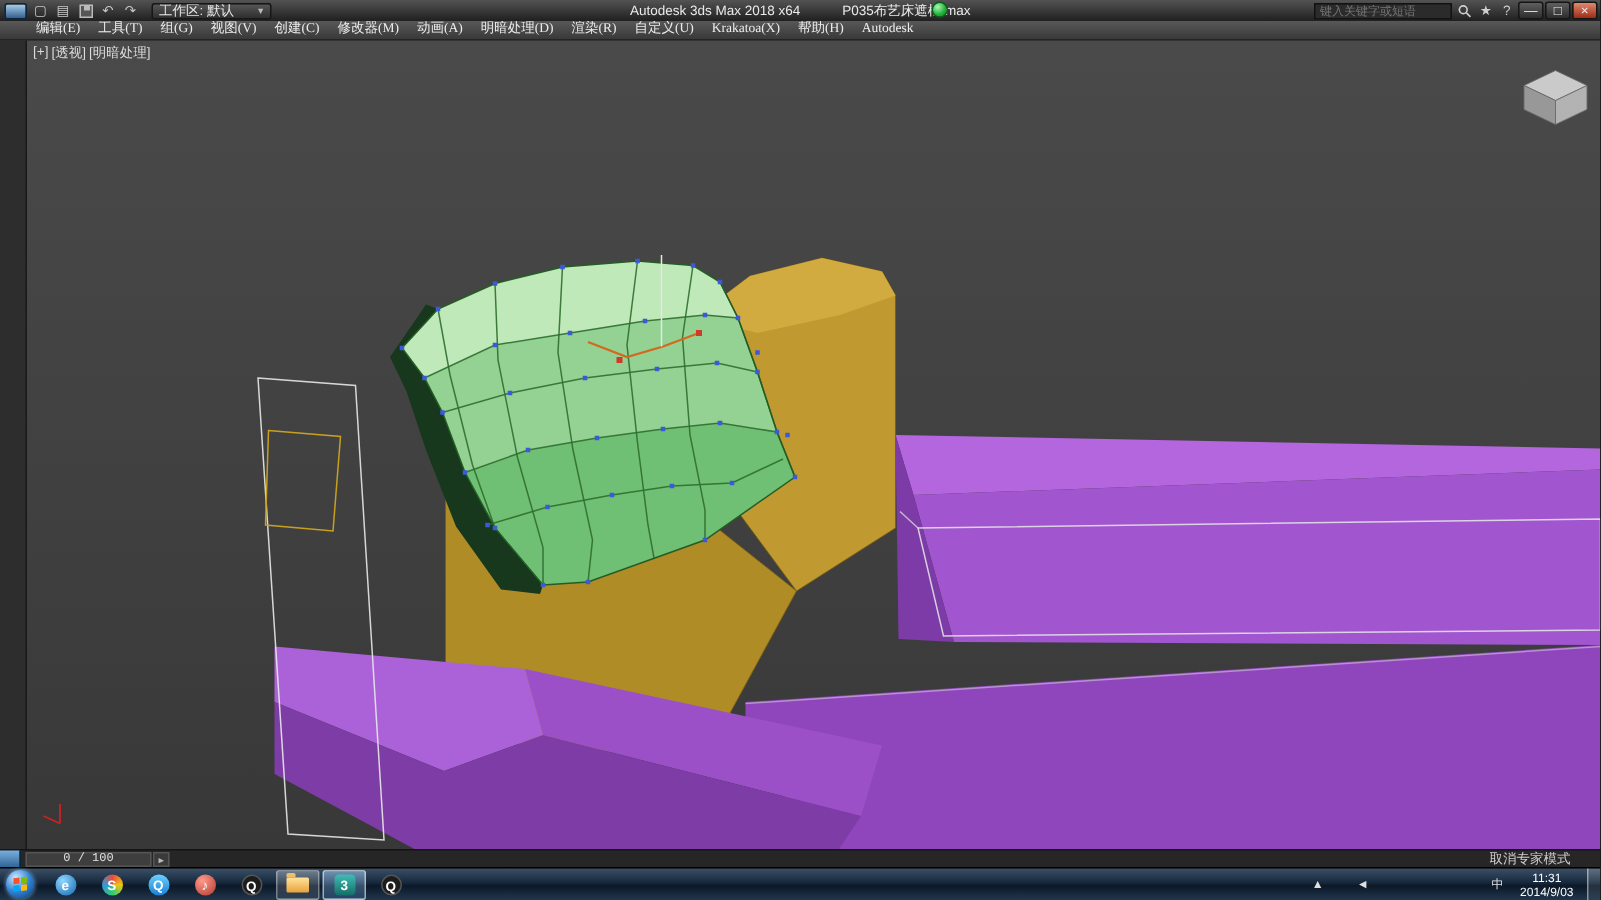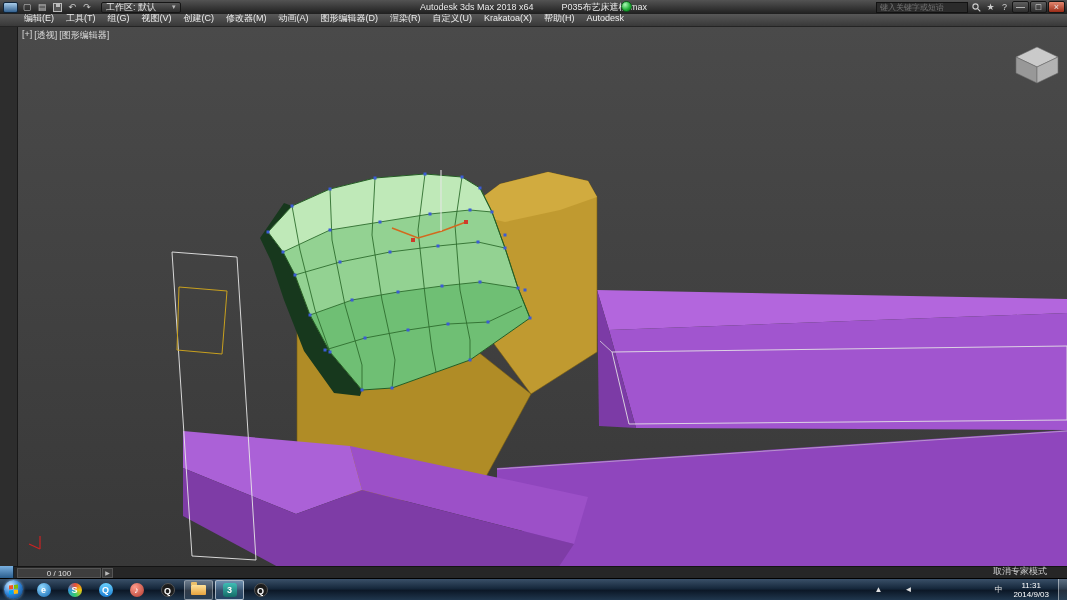--- a/index.html
+++ b/index.html
@@ -29,32 +29,32 @@
   .ic-small{min-width:11px;height:11px;display:flex;align-items:center;justify-content:center;color:#cfcfcf;font-size:9px;}
   .winbtns{position:absolute;right:2px;top:1px;display:flex;gap:1px;}
   .winbtn{width:17px;height:12px;font-size:9px;line-height:11px;text-align:center;color:#e8e8e8;
           background:linear-gradient(#5f5f5f,#2d2d2d);border:1px solid #161616;border-radius:2px;}
   .winbtn.close{background:linear-gradient(#e2876f,#9c2c17);}
 
   
   .menubar{position:absolute;top:14px;left:0;right:0;height:13px;z-index:29;
            background:linear-gradient(#585858,#393939);border-bottom:1px solid #242424;
            display:flex;align-items:center;padding-left:18px;color:#ececec;font-size:9px;}
-  .menu-item{padding:0 6px;height:16px;line-height:13px;white-space:nowrap;}
+  .menu-item{padding:0 6px;height:16px;line-height:13px;white-space:nowrap;font-family:Liberation Serif, serif;}
 
   
   .leftstrip{position:absolute;top:27px;left:0;width:18px;height:539px;background:#2d2d2d;border-right:1px solid #191919;}
   .viewport{position:absolute;top:27px;left:18px;width:1049px;height:539px;overflow:hidden;
             background:linear-gradient(#4a4a4a,#383838);}
   .scene{position:absolute;top:0;left:0;}
   .vp-label{position:absolute;top:2px;left:4px;display:flex;gap:2px;color:#dcdcdc;font-size:9px;z-index:5;}
 
   
   .timebar{position:absolute;top:566px;left:0;right:0;height:12px;z-index:28;background:#262626;
-           border-top:1px solid #141414;display:flex;align-items:flex-end;color:#c8c8c8;font-size:8px;}
+           border-top:1px solid #141414;display:flex;align-items:center;color:#c8c8c8;font-size:8px;font-family:Liberation Mono, monospace;}
   .ts-handle{width:14px;height:12px;background:linear-gradient(#79b0e0,#2a5d8d);border-right:1px solid #0e2438;}
   .ts-track{position:relative;width:84px;height:10px;margin-left:3px;background:#3e3e3e;border:1px solid #555;
             display:flex;align-items:center;justify-content:center;color:#e0e0e0;}
   .ts-arrow{width:11px;height:10px;margin-left:1px;background:#3a3a3a;border:1px solid #555;
             font-size:6px;line-height:9px;text-align:center;color:#bbb;}
   .expert{margin-left:auto;padding-right:20px;color:#cdcdcd;font-size:9px;}
 
   
   .taskbar{position:absolute;bottom:0;left:0;right:0;height:22px;z-index:40;display:flex;align-items:center;
            background:linear-gradient(#3a5068 0%,#16283c 45%,#0c1827 55%,#20374e 100%);border-top:1px solid #000;}
@@ -126,34 +126,34 @@
   </div>
 
   <div class="menubar">
     <span class="menu-item">编辑(E)</span>
     <span class="menu-item">工具(T)</span>
     <span class="menu-item">组(G)</span>
     <span class="menu-item">视图(V)</span>
     <span class="menu-item">创建(C)</span>
     <span class="menu-item">修改器(M)</span>
     <span class="menu-item">动画(A)</span>
-    <span class="menu-item">图形编辑器(D)</span>
+    <span class="menu-item">明暗处理(D)</span>
     <span class="menu-item">渲染(R)</span>
     <span class="menu-item">自定义(U)</span>
     <span class="menu-item">Krakatoa(X)</span>
     <span class="menu-item">帮助(H)</span>
     <span class="menu-item">Autodesk</span>
   </div>
 
   <div class="leftstrip"></div>
   <div class="viewport">
     <div class="vp-label">
       <span>[+]</span>
       <span>[透视]</span>
-      <span>[图形编辑器]</span>
+      <span>[明暗处理]</span>
     </div>
     <svg class="scene" width="1049" height="539" viewBox="18 27 1049 539" preserveAspectRatio="none">
 
       <polygon points="497,468 1067,430 1067,568 560,568 497,505" fill="#8f46bd"></polygon>
       <line x1="497" y1="469" x2="1067" y2="431" stroke="#dddddd" stroke-opacity="0.5" stroke-width="1"></line>
 
       <polygon points="597,290 1067,299 1067,313 609,330" fill="#b366dd"></polygon>
       <polygon points="609,330 1067,313 1067,430 636,428" fill="#a155cf"></polygon>
       <polygon points="597,290 609,330 636,428 599,426" fill="#7c3ba6"></polygon>
 

